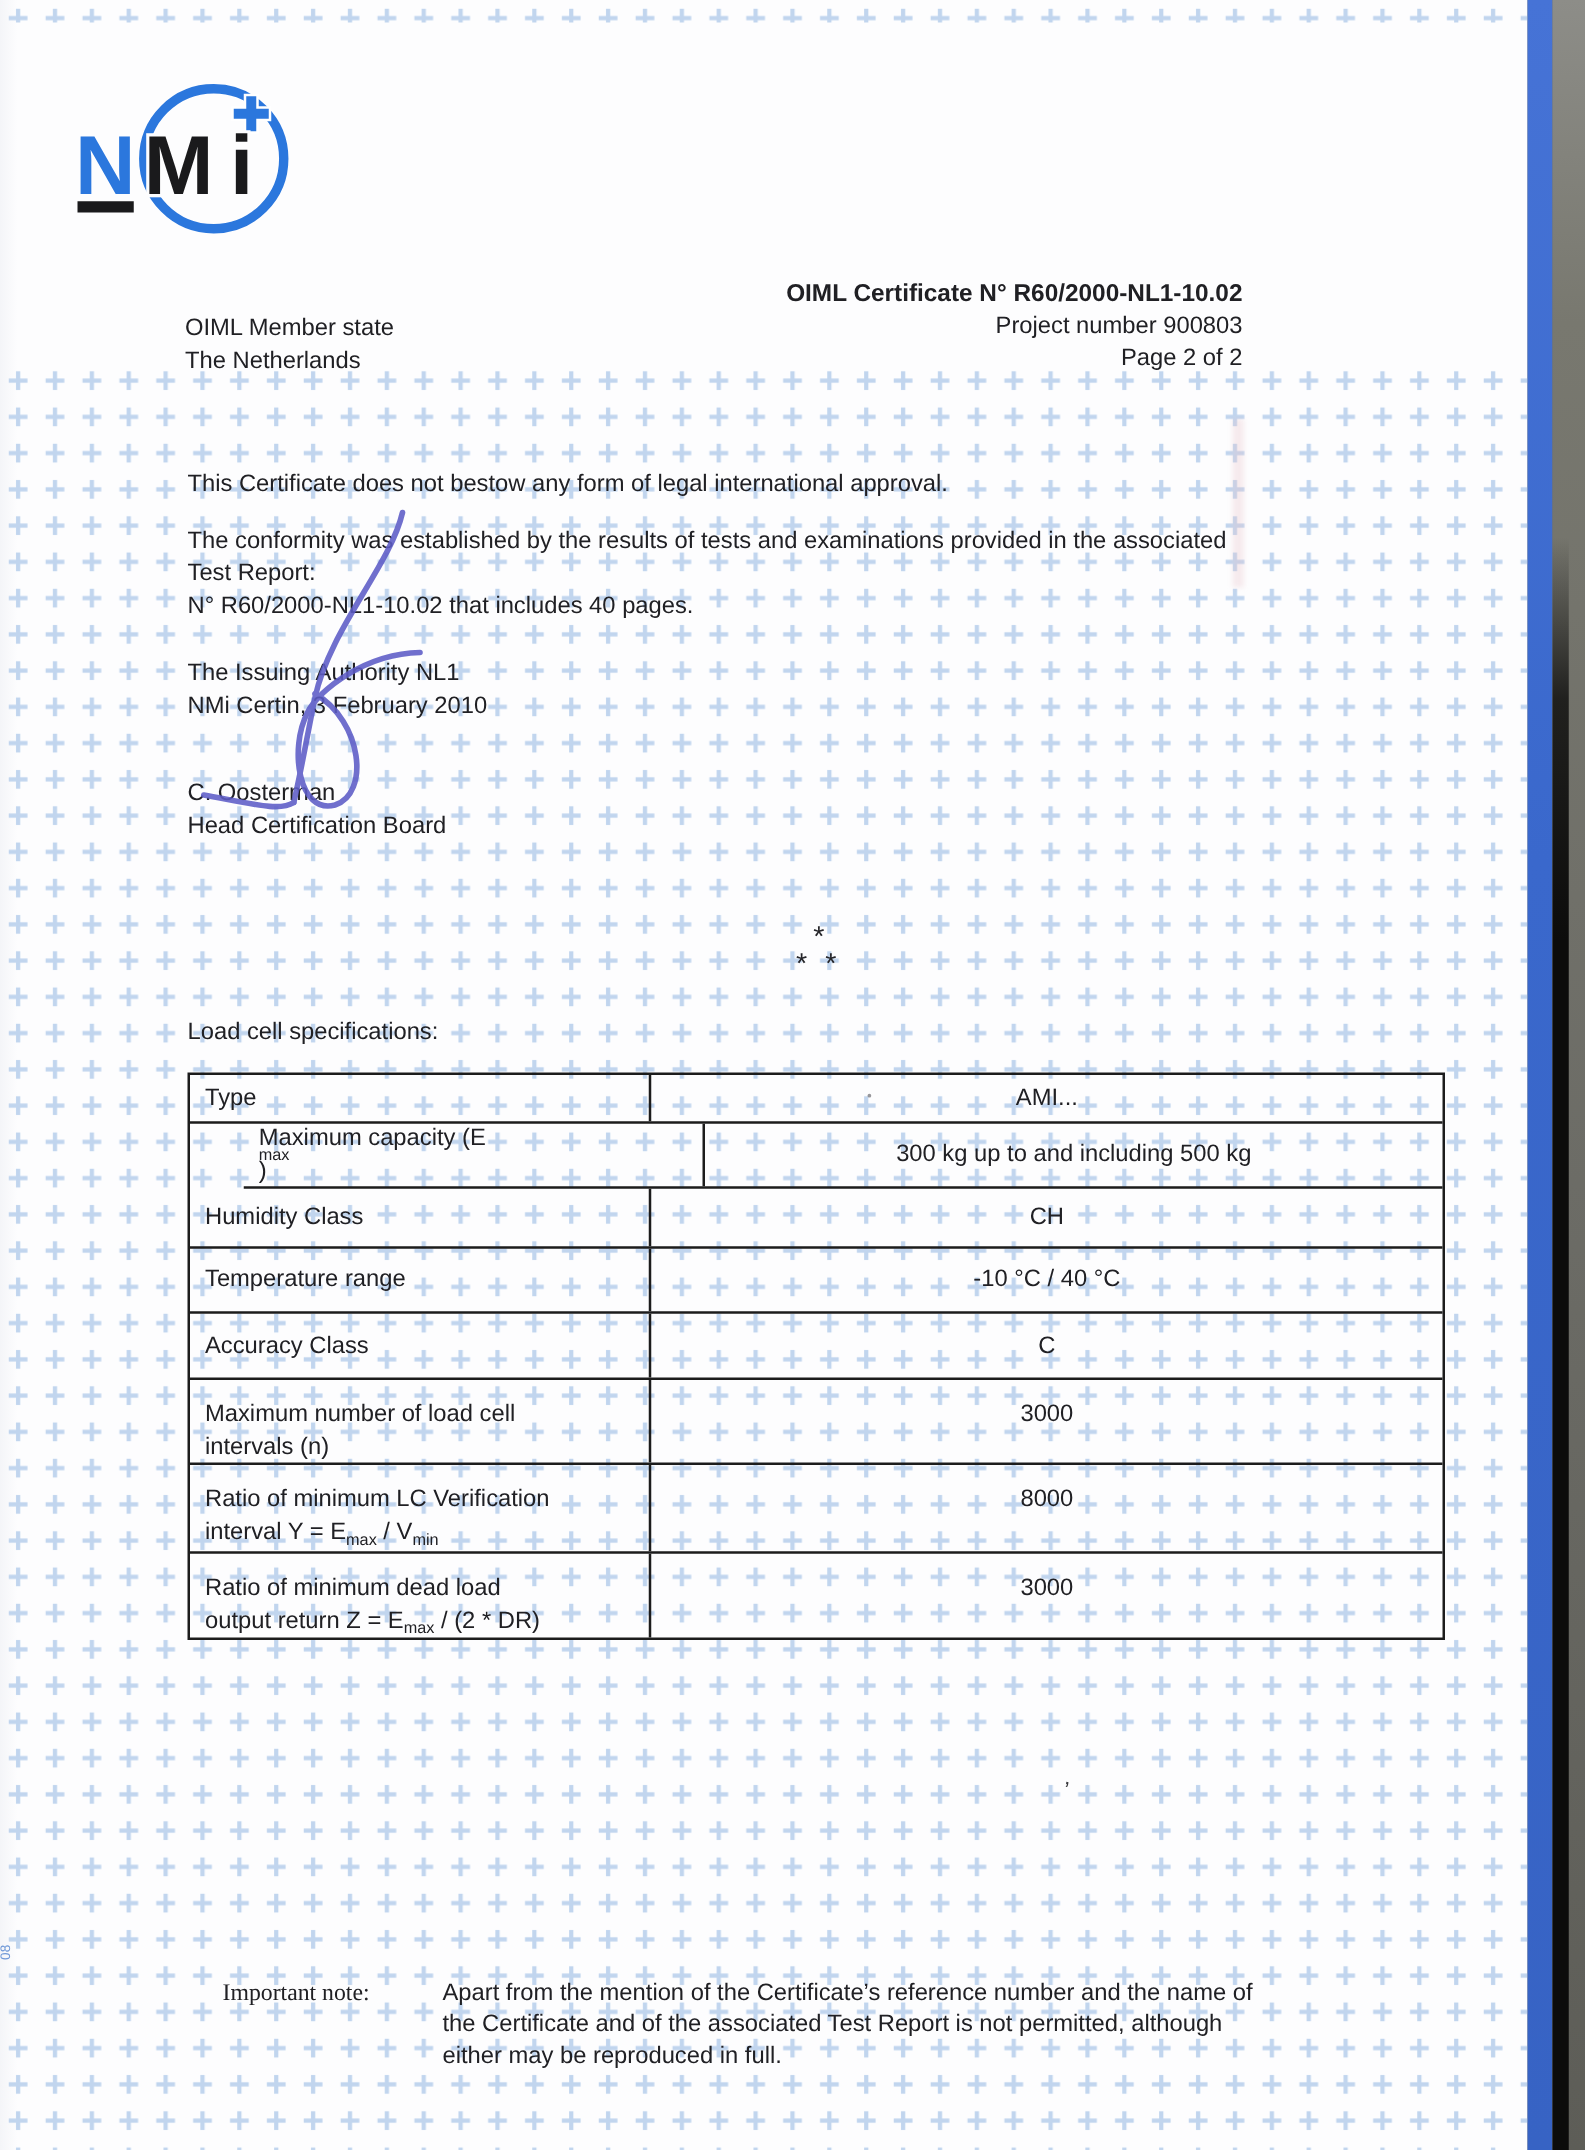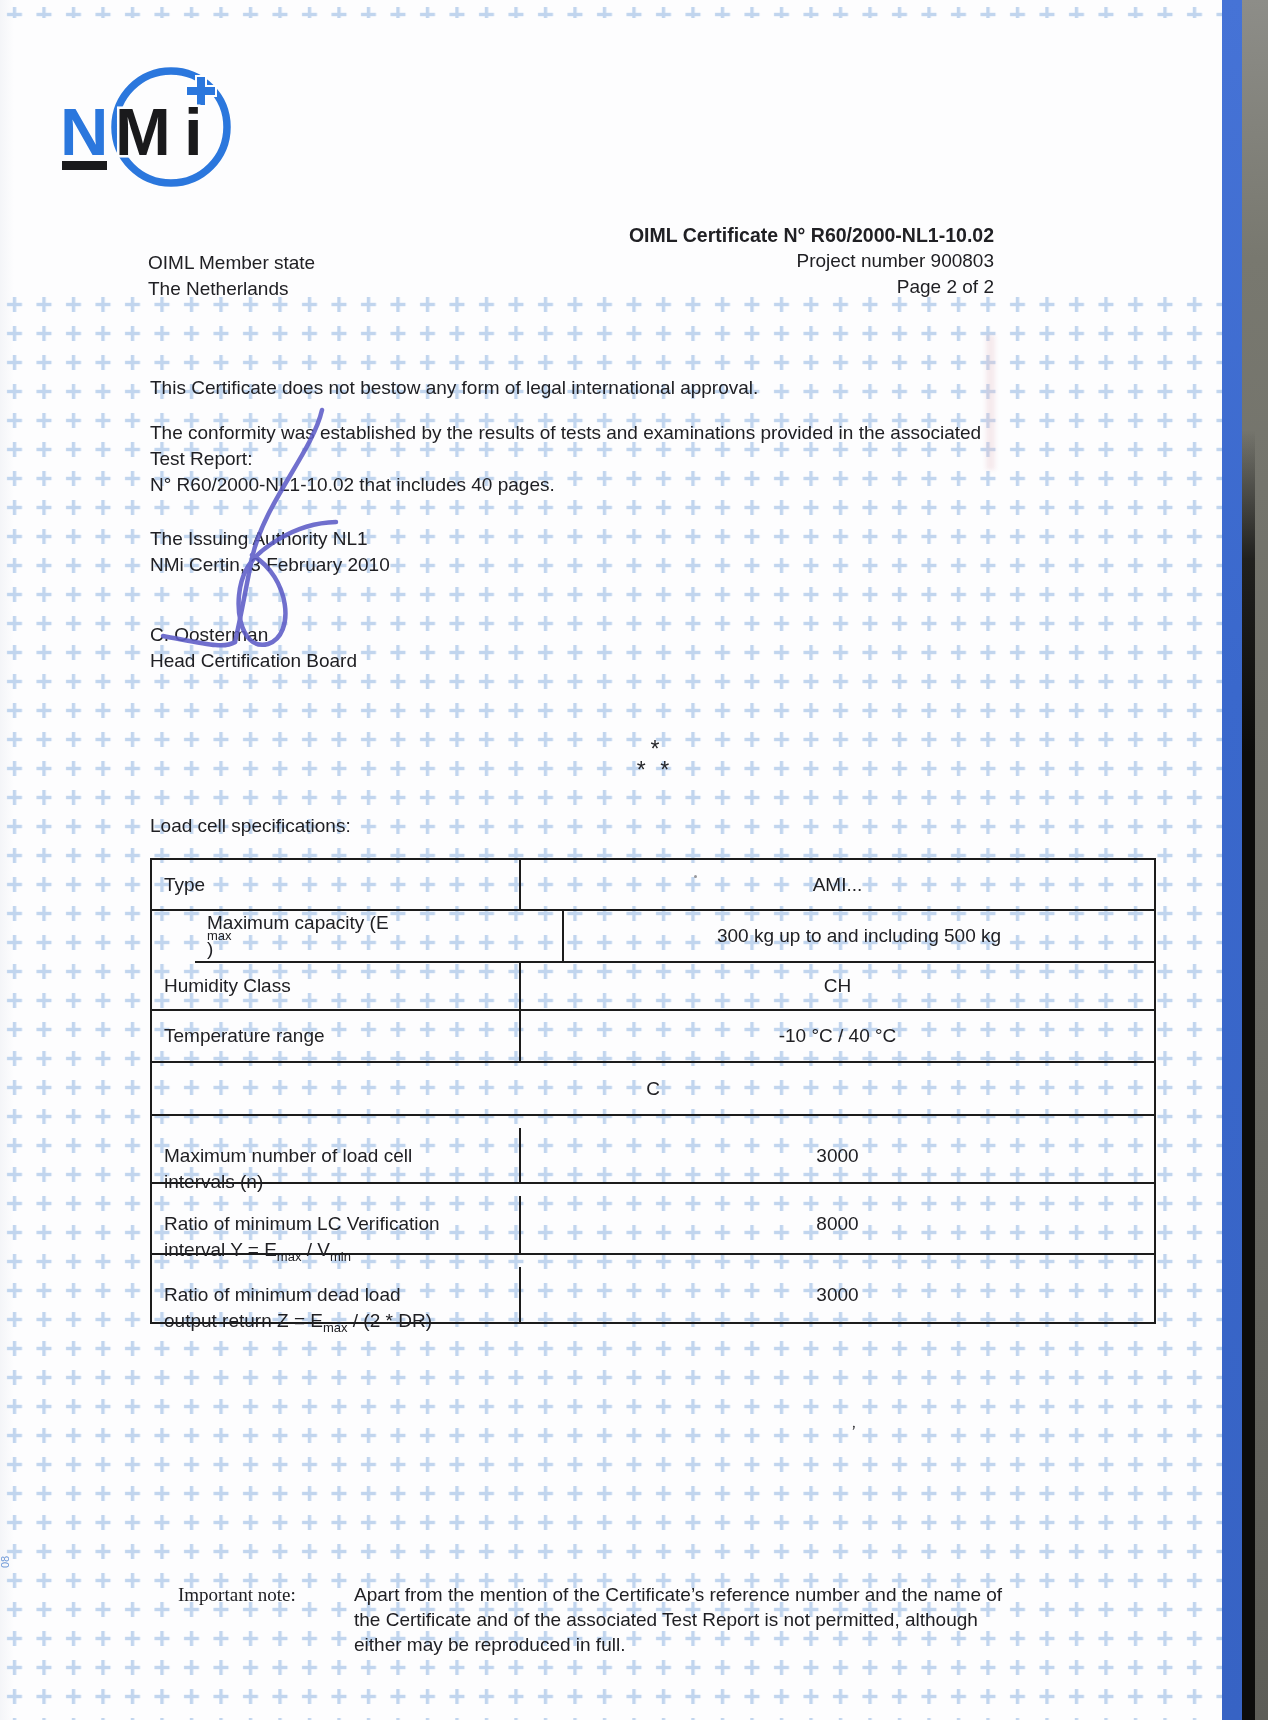--- a/index.html
+++ b/index.html
@@ -31,21 +31,21 @@
   
   .bodyline{position:absolute;left:150px;font-size:19px;line-height:26px;}
   .stars{position:absolute;left:610px;width:90px;text-align:center;font-size:23px;color:#26262a;}
   .caption{position:absolute;left:150px;top:815px;font-size:19px;}
   
   .lc-table{position:absolute;left:150px;top:858px;width:1006px;
     border:2px solid #1c1c1c;box-sizing:border-box;background:transparent;}
   .lc-row{display:flex;align-items:center;border-bottom:2px solid #1c1c1c;box-sizing:border-box;}
   .lc-row:last-child{border-bottom:none;}
   .lc-row.tall{align-items:flex-start;}
-  .lc-row.tall .lc-label,.lc-row.tall .lc-value{padding-top:15px;margin-top:12px;}
+  .lc-row.tall .lc-label,.lc-row.tall .lc-value{padding-top:15px;}
   .lc-label{flex:0 0 369px;box-sizing:border-box;border-right:2px solid #1c1c1c;
     align-self:stretch;display:block;padding-left:12px;padding-right:18px;
     font-size:19px;line-height:26px;display:flex;flex-direction:column;justify-content:center;}
   .lc-row.tall .lc-label{justify-content:flex-start;display:block;}
   .lc-row:not(.tall) .lc-label{display:flex;}
   .lc-value{flex:1;text-align:center;font-size:19px;line-height:26px;}
   .lc-label sub{font-size:13px;line-height:0;}
   
   .signature{position:absolute;left:140px;top:395px;pointer-events:none;}
   
@@ -120,37 +120,38 @@
       <path d="M95,247 C84,254 66,249 23,241"></path>
     </g>
   </svg>
 
   <div class="stars" style="top:736px;">*</div>
   <div class="stars" style="top:757px;letter-spacing:4px;">* *</div>
 
   <div class="caption">Load cell specifications:</div>
 
   <div class="lc-table">
-      <div class="lc-row" style="height: 51px;">
+      <div class="lc-row" style="height: 39px;">
         <div class="lc-label">Type</div>
         <div class="lc-value">AMI...</div>
       </div>
       <div class="lc-row" style="height: 52px; margin-left: 43px;">
         <div class="lc-label">Maximum capacity (E<sub>max</sub>)</div>
         <div class="lc-value">300 kg up to and including 500 kg</div>
       </div>
       <div class="lc-row" style="height: 48px;">
         <div class="lc-label">Humidity Class</div>
         <div class="lc-value">CH</div>
       </div>
       <div class="lc-row" style="height: 52px;">
         <div class="lc-label">Temperature range</div>
         <div class="lc-value">-10 °C / 40 °C</div>
       </div>
       <div class="lc-row" style="height: 53px;">
+        <div class="lc-label">Accuracy Class</div>
         <div class="lc-value">C</div>
       </div>
       <div class="lc-row tall" style="height: 68px;">
         <div class="lc-label">Maximum number of load cell<br>intervals (n)</div>
         <div class="lc-value">3000</div>
       </div>
       <div class="lc-row tall" style="height: 71px;">
         <div class="lc-label">Ratio of minimum LC Verification<br>interval Y = E<sub>max</sub> / V<sub>min</sub></div>
         <div class="lc-value">8000</div>
       </div>

